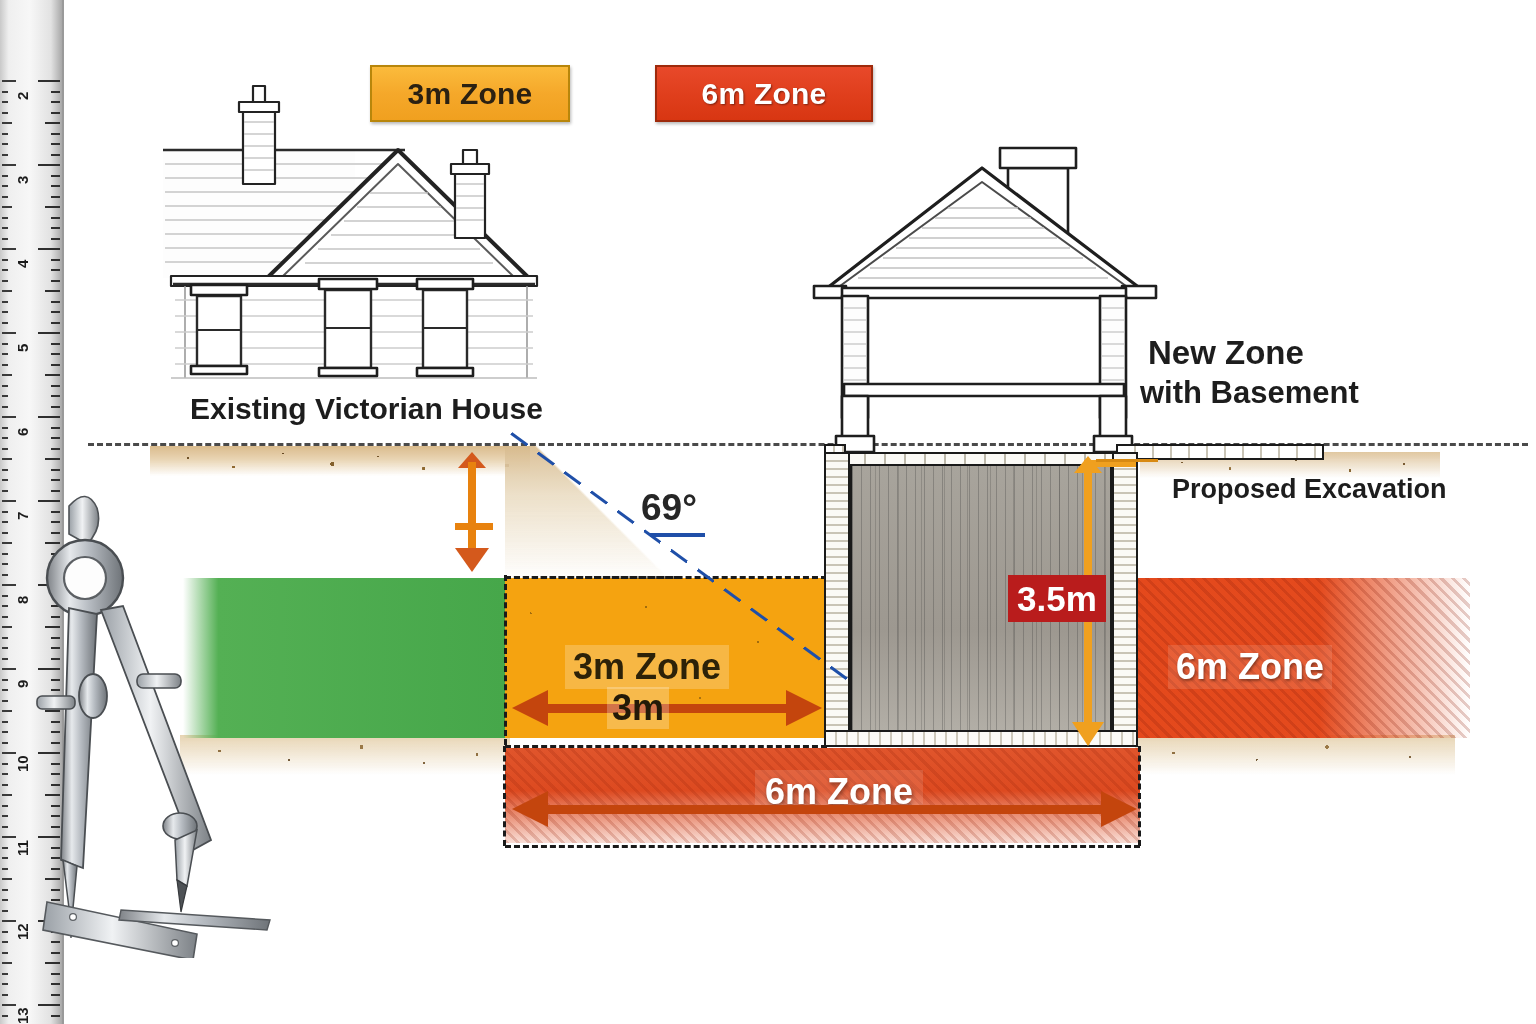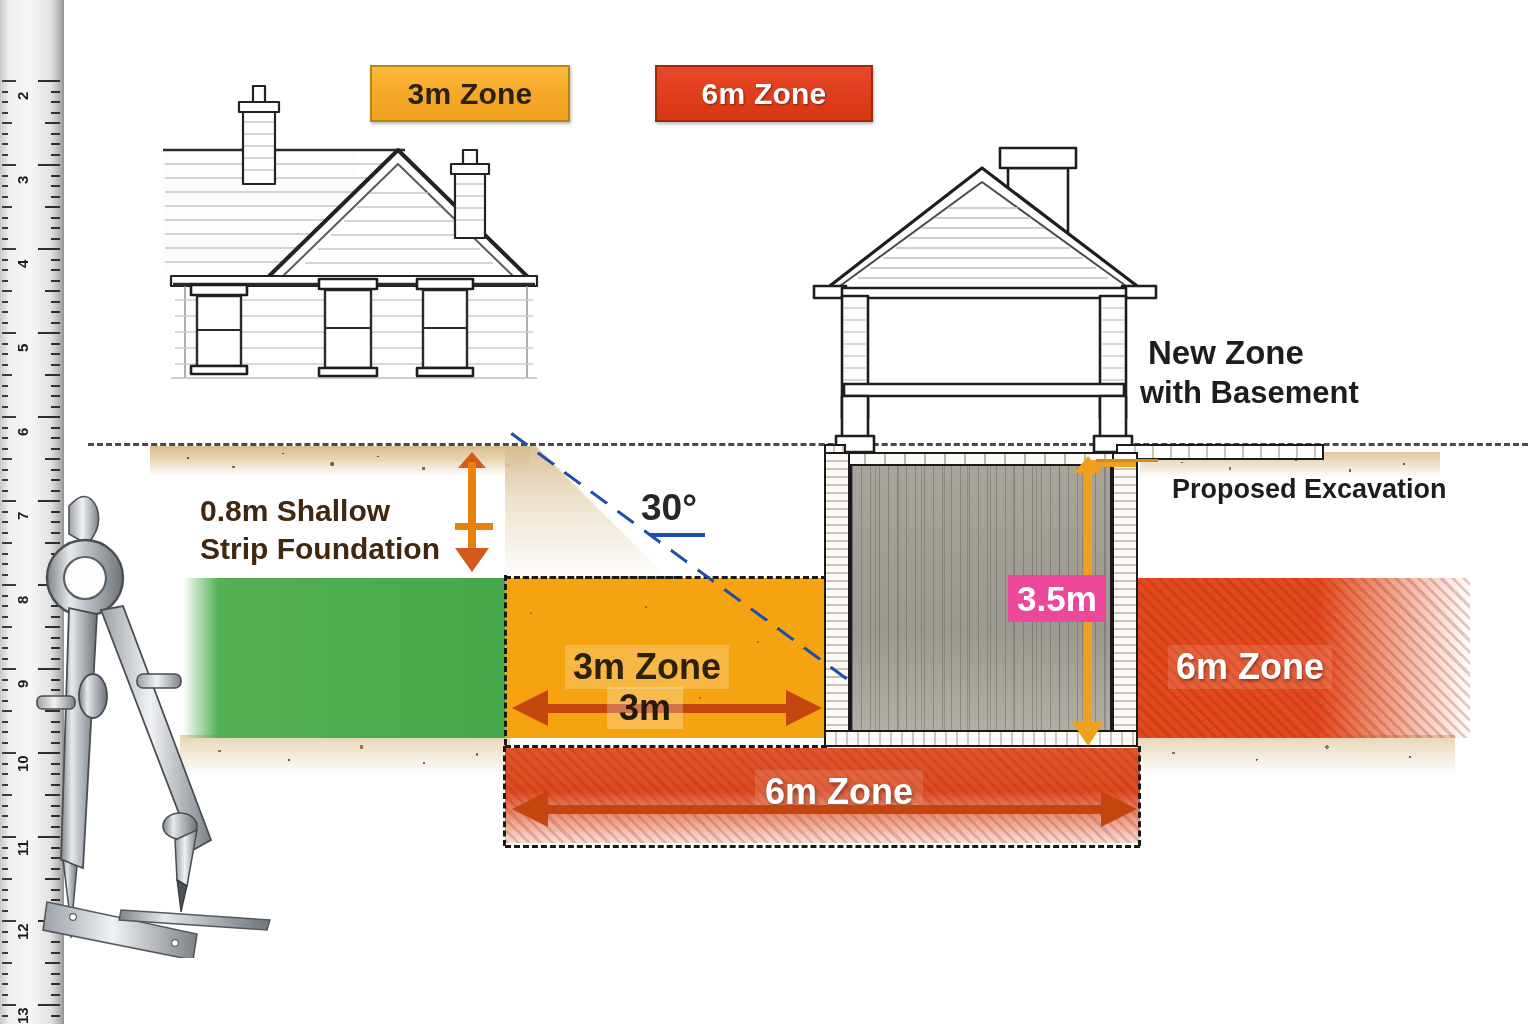--- a/index.html
+++ b/index.html
@@ -124,21 +124,21 @@
 
   
   .dimline{position:absolute;height:9px;background:#c4450d;}
   .arrowhead{position:absolute;width:0;height:0;}
   #dim3m-line{left:545px;top:704px;width:245px;}
   #dim3m-a-left{left:512px;top:690px;border-top:18px solid transparent;
      border-bottom:18px solid transparent;border-right:36px solid #c4450d;}
   #dim3m-a-right{left:786px;top:690px;border-top:18px solid transparent;
      border-bottom:18px solid transparent;border-left:36px solid #c4450d;}
   #dim3m-text{left:607px;top:687px;font-size:36px;font-weight:bold;color:#231a08;
-     background:rgba(255,255,255,.25);padding:0 12px;}
+     background:rgba(255,255,255,.25);padding:0 5px;}
 
   #dim6m-line{left:545px;top:805px;width:560px;}
   #dim6m-a-left{left:512px;top:791px;border-top:18px solid transparent;
      border-bottom:18px solid transparent;border-right:36px solid #c4450d;}
   #dim6m-a-right{left:1101px;top:791px;border-top:18px solid transparent;
      border-bottom:18px solid transparent;border-left:36px solid #c4450d;}
 
   
   #dim08-stem{left:468px;top:462px;width:8px;height:100px;background:#e8820e;}
   #dim08-tip-up{left:458px;top:452px;border-left:14px solid transparent;
@@ -147,21 +147,21 @@
      border-right:17px solid transparent;border-top:24px solid #d4591c;}
   #dim08-tick{left:455px;top:523px;width:38px;height:7px;background:#e8820e;}
 
   
   #dim35-stem{left:1084px;top:468px;width:8px;height:262px;background:#f0a01f;}
   #dim35-tip-up{left:1074px;top:456px;border-left:14px solid transparent;
      border-right:14px solid transparent;border-bottom:17px solid #f0a01f;}
   #dim35-tip-dn{left:1072px;top:722px;border-left:16px solid transparent;
      border-right:16px solid transparent;border-top:24px solid #f0a01f;}
   #dim35-top-horiz{left:1084px;top:460px;width:52px;height:7px;background:#f0a01f;}
-  #dim35-badge{left:1008px;top:575px;width:98px;height:47px;background:#ec4899;
+  #dim35-badge{left:1008px;top:575px;width:98px;height:47px;background:#b91c1c;
      color:#fff;font-size:35px;font-weight:bold;display:flex;align-items:center;
      justify-content:center;}
   #exc-leader{left:1096px;top:459px;width:62px;height:0;border-top:3px solid #d88a12;}
 
   
   #line45{left:512px;top:432px;width:420px;height:3px;
      background:repeating-linear-gradient(90deg,#1f4fa8 0 20px,transparent 20px 33px);
      transform-origin:0 0;transform:rotate(36.2deg);}
 
   
@@ -404,29 +404,26 @@
   <div class="abs" id="exc-leader"></div>
 
   <div class="arrowhead abs" id="dim08-tip-up"></div>
   <div class="abs" id="dim08-stem"></div>
   <div class="abs" id="dim08-tick"></div>
   <div class="arrowhead abs" id="dim08-tip-dn"></div>
   <div class="abs" id="bound-found-dash"></div>
 
   <div class="abs" id="line45"></div>
 
+  <div class="lbl" id="existing-house-label">Existing Victorian House</div>
   <div class="lbl" id="newbuild-l1">New Zone</div>
   <div class="lbl" id="excavation-label">Proposed Excavation</div>
   <div class="lbl" id="newbuild-l2">with Basement</div>
-  <div class="lbl" id="angle-label">30°</div>
+  <div class="lbl" id="angle-label">69°</div>
   <div class="abs" id="angle-underline"></div>
-  <div class="lbl" id="foundation-label">
-    <div>0.8m Shallow</div>
-    <div>Strip Foundation</div>
-  </div>
 
   <div class="badge badge-3m">3m Zone</div>
   <div class="badge badge-6m">6m Zone</div>
 
   <div class="abs" id="ruler">
       <div class="rtick major" style="top: 80px;"></div>
       <div class="ltick" style="top: 80px; width: 14px;"></div>
       <div class="rnum" style="top: 100px;">2</div>
       <div class="rtick minor" style="top: 90.5px;"></div>
       <div class="ltick" style="top: 90.5px; width: 6px;"></div>

